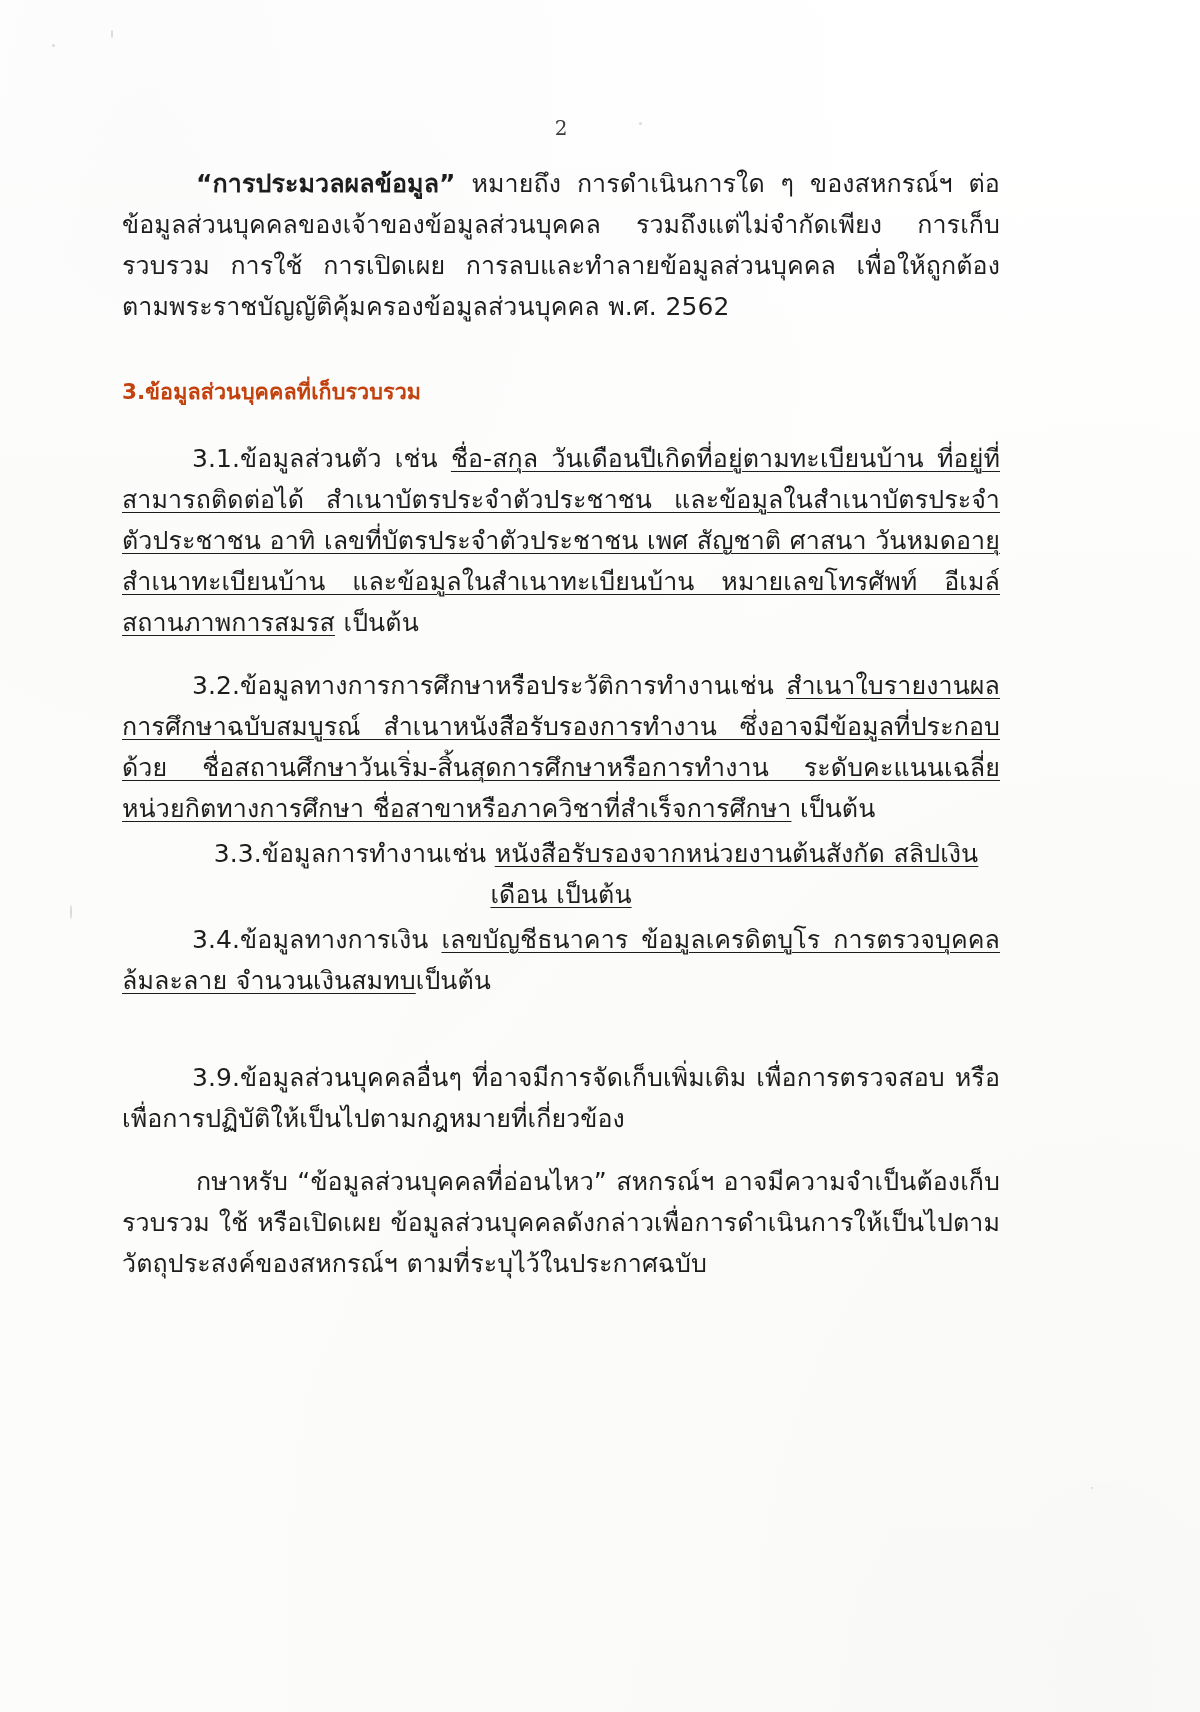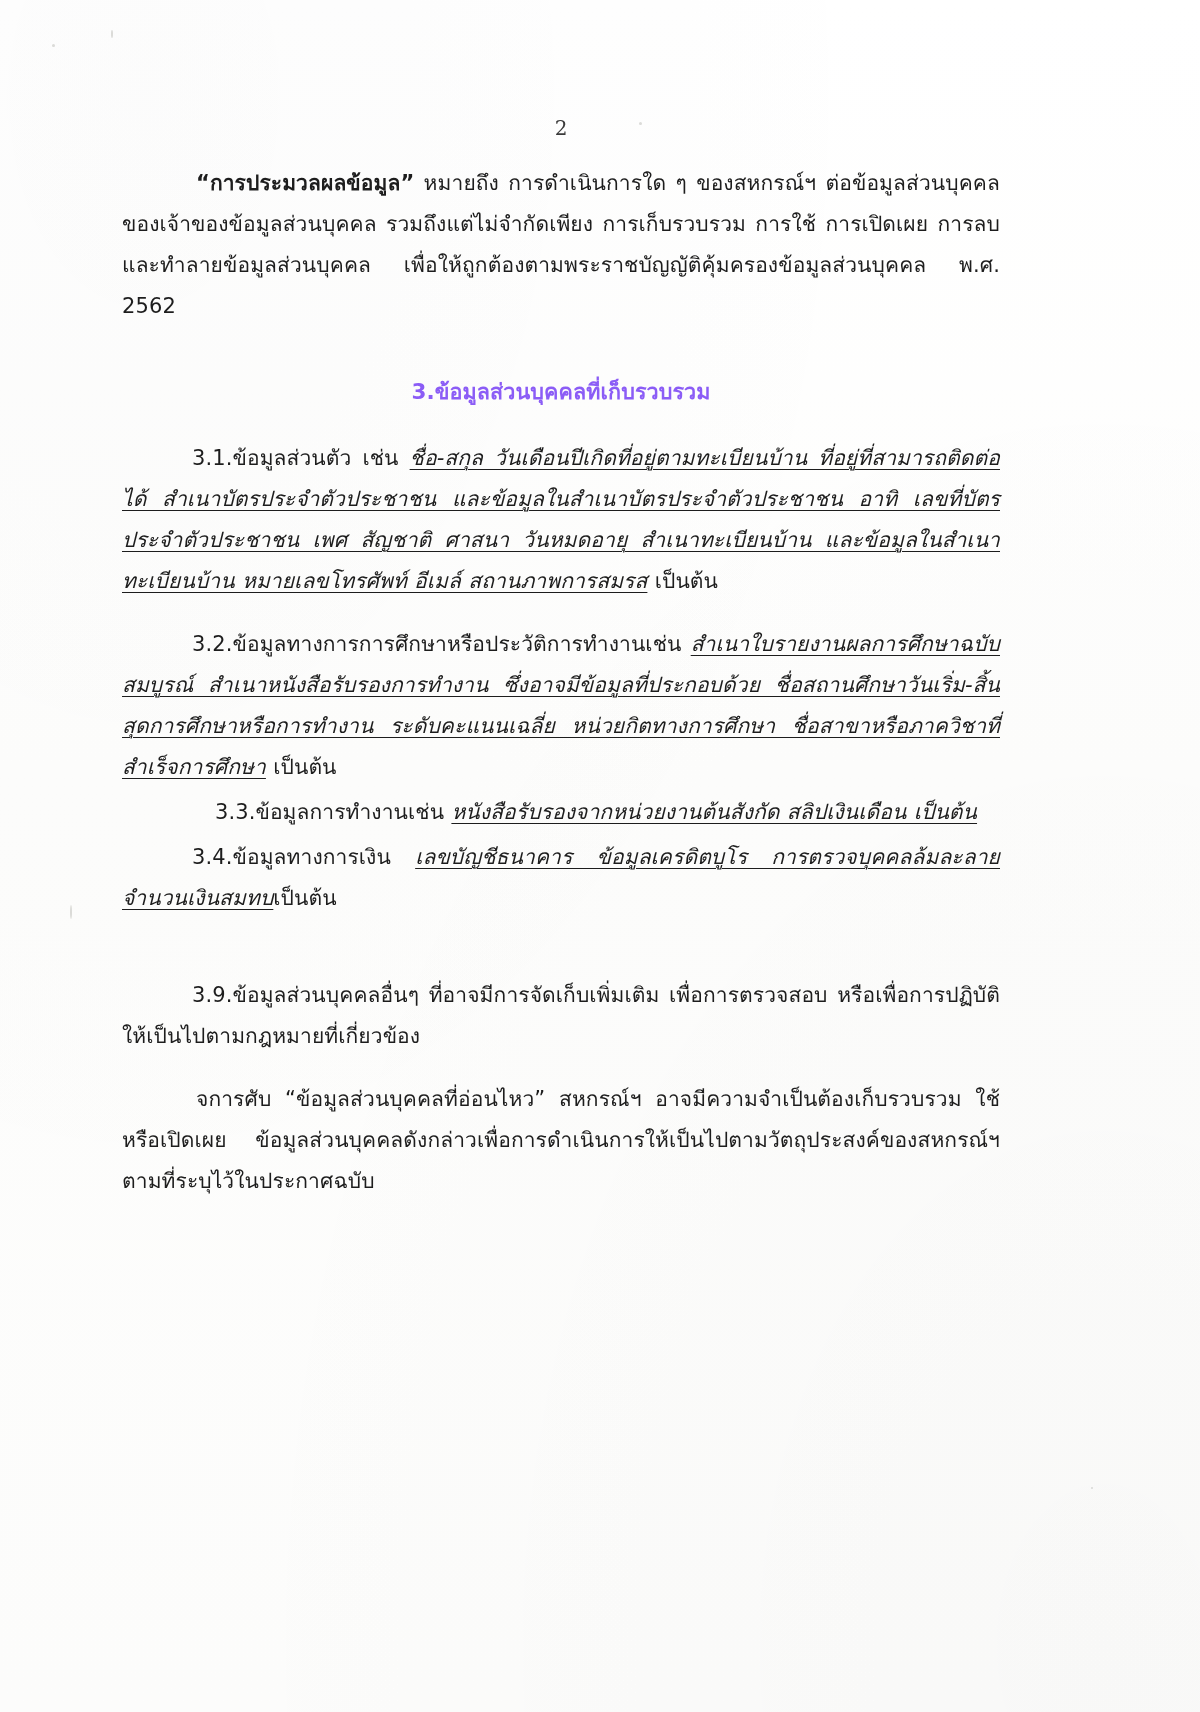--- a/index.html
+++ b/index.html
@@ -55,21 +55,21 @@
     z-index: 2;
   }
   .body-block {
     position: absolute;
     top: 163px;
     left: 0;
     width: 878px;
   }
   p.para {
     margin: 0;
-    font-size: 21px;
+    font-size: 25px;
     line-height: 41px;
     color: #1d1d1d;
     text-align: justify;
     text-justify: inter-word;
     word-spacing: 0.5px;
     letter-spacing: 0.1px;
   }
   p.para.nojust {
     text-align: center;
   }
@@ -82,29 +82,27 @@
     width: 70px;
   }
   .gap-lg { height: 44px; }
   .gap-md { height: 22px; }
   .gap-sm { height: 4px; }
   h2.heading {
     margin: 0;
     font-size: 21.5px;
     line-height: 41px;
     font-weight: bold;
-    color: #8b5cf6;
+    color: #c2410c;
     letter-spacing: 0.1px;
-    text-align: center;
   }
   u.ul {
     text-decoration: underline;
     text-underline-offset: 4px;
     text-decoration-thickness: 1.2px;
-    font-style: italic;
   }
   .bold { font-weight: bold; }
   .quoted { color: #1d1d1d; }
 </style>
 </head>
 <body>
 
 <div class="page">
   <div class="scan-tint"></div>
 
@@ -156,17 +154,17 @@
 
       <div class="gap-sm"></div>
 
 
       <div class="gap-sm"></div>
 
       <p class="para"><span class="indent-sm"></span><span>3.9.ข้อมูลส่วนบุคคลอื่นๆ ที่อาจมีการจัดเก็บเพิ่มเติม เพื่อการตรวจสอบ หรือเพื่อการปฏิบัติให้เป็นไปตามกฎหมายที่เกี่ยวข้อง</span></p>
 
       <div class="gap-md"></div>
 
-      <p class="para"><span class="indent"></span><span>จการศับ </span><span class="quoted">“</span><span class="quoted">ข้อมูลส่วนบุคคลที่อ่อนไหว</span><span class="quoted">”</span><span> สหกรณ์ฯ อาจมีความจำเป็นต้องเก็บรวบรวม ใช้ หรือเปิดเผย ข้อมูลส่วนบุคคลดังกล่าวเพื่อการดำเนินการให้เป็นไปตามวัตถุประสงค์ของสหกรณ์ฯ ตามที่ระบุไว้ในประกาศฉบับ</span></p>
+      <p class="para"><span class="indent"></span><span>กษาหรับ </span><span class="quoted">“</span><span class="quoted">ข้อมูลส่วนบุคคลที่อ่อนไหว</span><span class="quoted">”</span><span> สหกรณ์ฯ อาจมีความจำเป็นต้องเก็บรวบรวม ใช้ หรือเปิดเผย ข้อมูลส่วนบุคคลดังกล่าวเพื่อการดำเนินการให้เป็นไปตามวัตถุประสงค์ของสหกรณ์ฯ ตามที่ระบุไว้ในประกาศฉบับ</span></p>
 
     </div>
   </div>
 </div>
 
 </body></html>

